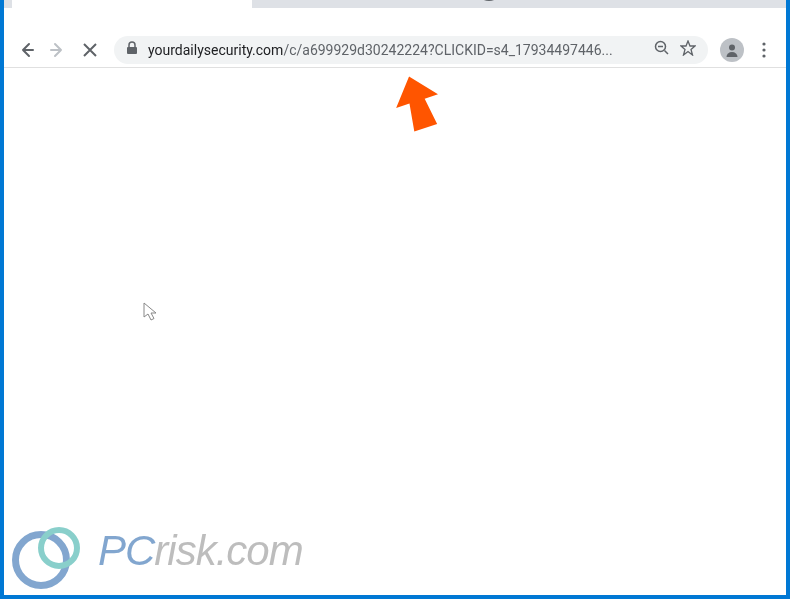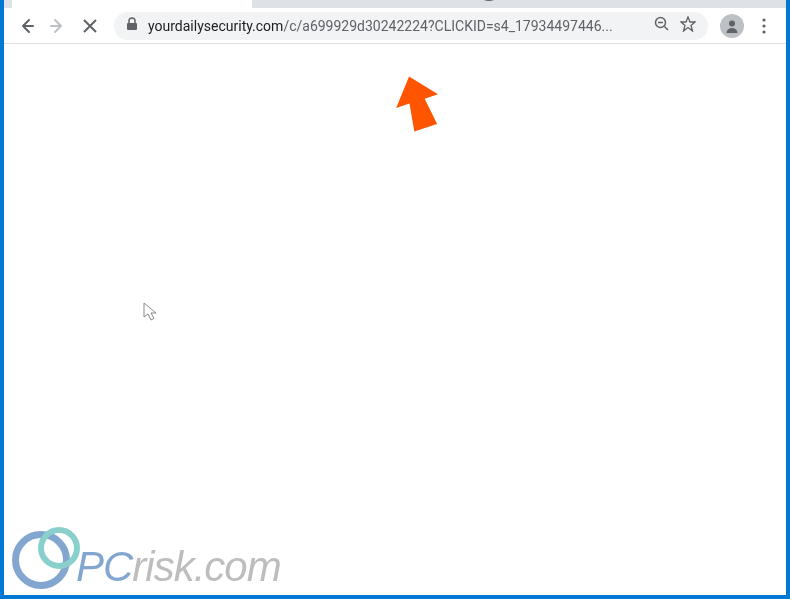--- a/index.html
+++ b/index.html
@@ -13,20 +13,21 @@
 }
 .window {
   position: absolute;
   top: 3px;
   left: 4px;
   right: 4px;
   bottom: 4px;
   background: #fff;
   display: flex;
   flex-direction: column;
+  gap: 24px;
 }
 .win-btn {
   width: 46px;
   height: 30px;
   display: flex;
   align-items: center;
   justify-content: center;
   color: #000;
 }
 .tabstrip {
@@ -153,22 +154,22 @@
   left: 143px;
   width: 16px;
   height: 20px;
   pointer-events: none;
 }
 .watermark {
   position: absolute;
   left: 12px;
   bottom: 8px;
   display: flex;
-  align-items: flex-end;
-  gap: 0;
+  align-items: flex-start;
+  gap: 22px;
   opacity: 0.55;
 }
 .wm-logo {
   width: 64px;
   height: 64px;
   position: relative;
 }
 .wm-ring {
   position: absolute;
   border-radius: 50%;

